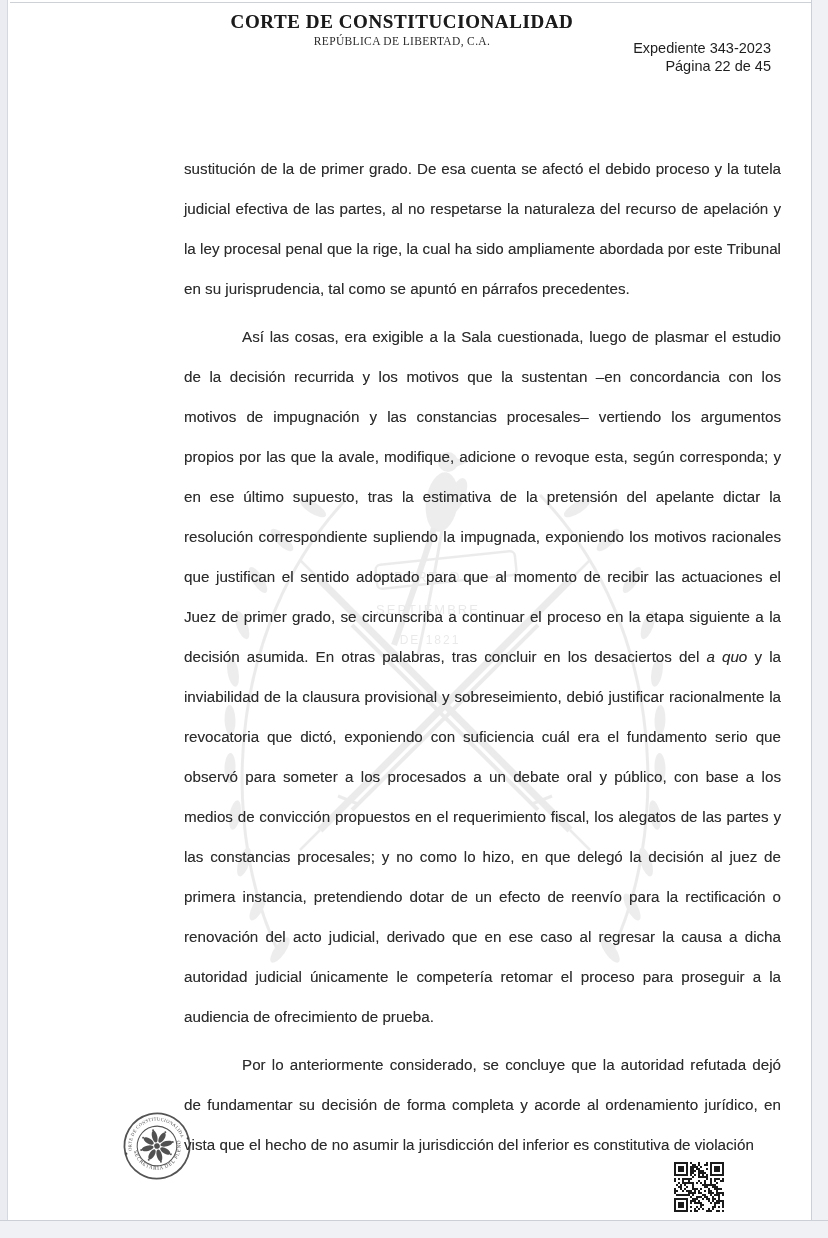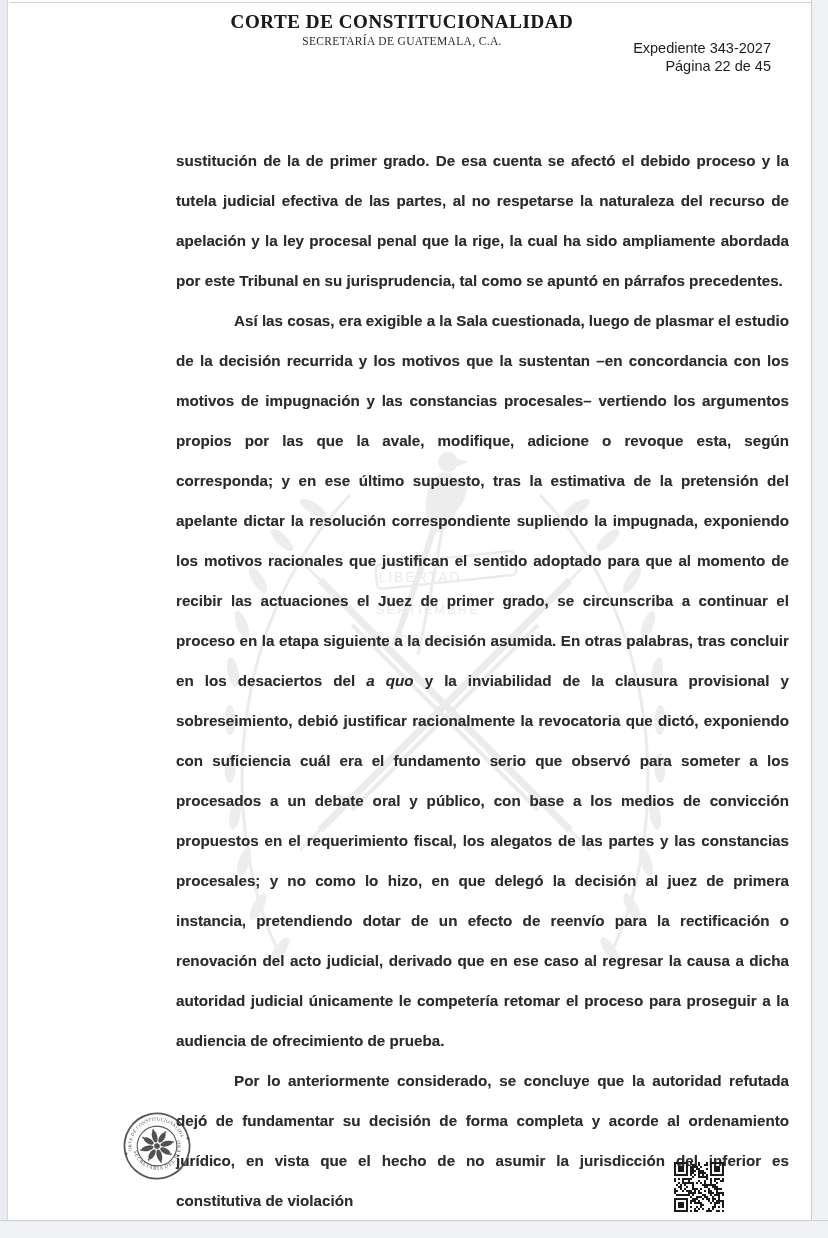--- a/index.html
+++ b/index.html
@@ -29,21 +29,21 @@
     position:absolute;left:540px;top:39px;width:231px;text-align:right;
     font-size:14.5px;line-height:18px;color:#1e1e1e;
   }
 
   
   .body-text{
     position:absolute;left:176px;top:141px;width:613px;
     font-size:15.2px;line-height:40px;text-align:justify;color:#2c2c2c;
     text-shadow:0 0 .5px rgba(44,44,44,.4);
   }
-  .body-text p{margin:0;font-weight:bold;}
+  .body-text p{margin:8px;}
   .body-text p.indent{text-indent:58px;}
   .italic{font-style:italic;}
 
   
   .watermark{position:absolute;left:180px;top:410px;width:530px;height:625px;opacity:.17;pointer-events:none;}
   .wm-stroke{stroke:#8f8f8f;fill:none;}
   .wm-fill{fill:#9a9a9a;stroke:none;}
   .wm-text{fill:#7f7f7f;font-family:"Liberation Sans",sans-serif;letter-spacing:2px;}
 
   
@@ -123,24 +123,24 @@
     </g>
 
     <text class="wm-text" x="240" y="172" font-size="14" text-anchor="middle">LIBERTAD</text>
     <text class="wm-text" x="248" y="204" font-size="13" text-anchor="middle">SEPTIEMBRE</text>
     <text class="wm-text" x="250" y="234" font-size="12" text-anchor="middle">DE 1821</text>
   </svg>
 </div>
 
 <div class="header-center">
   <div class="doc-title">CORTE DE CONSTITUCIONALIDAD</div>
-  <div class="doc-subtitle">SECRETARÍA DE GUATEMALA, C.A.</div>
+  <div class="doc-subtitle">REPÚBLICA DE LIBERTAD, C.A.</div>
 </div>
 <div class="doc-meta">
-  <div>Expediente 343-2027</div>
+  <div>Expediente 343-2023</div>
   <div>Página 22 de 45</div>
 </div>
 
 <div class="body-text">
     <p><span>sustitución de la de primer grado. De esa cuenta se afectó el debido proceso y la tutela judicial efectiva de las partes, al no respetarse la naturaleza del recurso de apelación y la ley procesal penal que la rige, la cual ha sido ampliamente abordada por este Tribunal en su jurisprudencia, tal como se apuntó en párrafos precedentes.</span></p>
     <p class="indent"><span>Así las cosas, era exigible a la Sala cuestionada, luego de plasmar el estudio de la decisión recurrida y los motivos que la sustentan –en concordancia con los motivos de impugnación y las constancias procesales– vertiendo los argumentos propios por las que la avale, modifique, adicione o revoque esta, según corresponda; y en ese último supuesto, tras la estimativa de la pretensión del apelante dictar la resolución correspondiente supliendo la impugnada, exponiendo los motivos racionales que justifican el sentido adoptado para que al momento de recibir las actuaciones el Juez de primer grado, se circunscriba a continuar el proceso en la etapa siguiente a la decisión asumida. En otras palabras, tras concluir en los desaciertos del </span><span class="italic">a quo</span><span> y la inviabilidad de la clausura provisional y sobreseimiento, debió justificar racionalmente la revocatoria que dictó, exponiendo con suficiencia cuál era el fundamento serio que observó para someter a los procesados a un debate oral y público, con base a los medios de convicción propuestos en el requerimiento fiscal, los alegatos de las partes y las constancias procesales; y no como lo hizo, en que delegó la decisión al juez de primera instancia, pretendiendo dotar de un efecto de reenvío para la rectificación o renovación del acto judicial, derivado que en ese caso al regresar la causa a dicha autoridad judicial únicamente le competería retomar el proceso para proseguir a la audiencia de ofrecimiento de prueba.</span></p>
     <p class="indent"><span>Por lo anteriormente considerado, se concluye que la autoridad refutada dejó de fundamentar su decisión de forma completa y acorde al ordenamiento jurídico, en vista que el hecho de no asumir la jurisdicción del inferior es constitutiva de violación</span></p>
   </div>
 
 <div class="seal">

